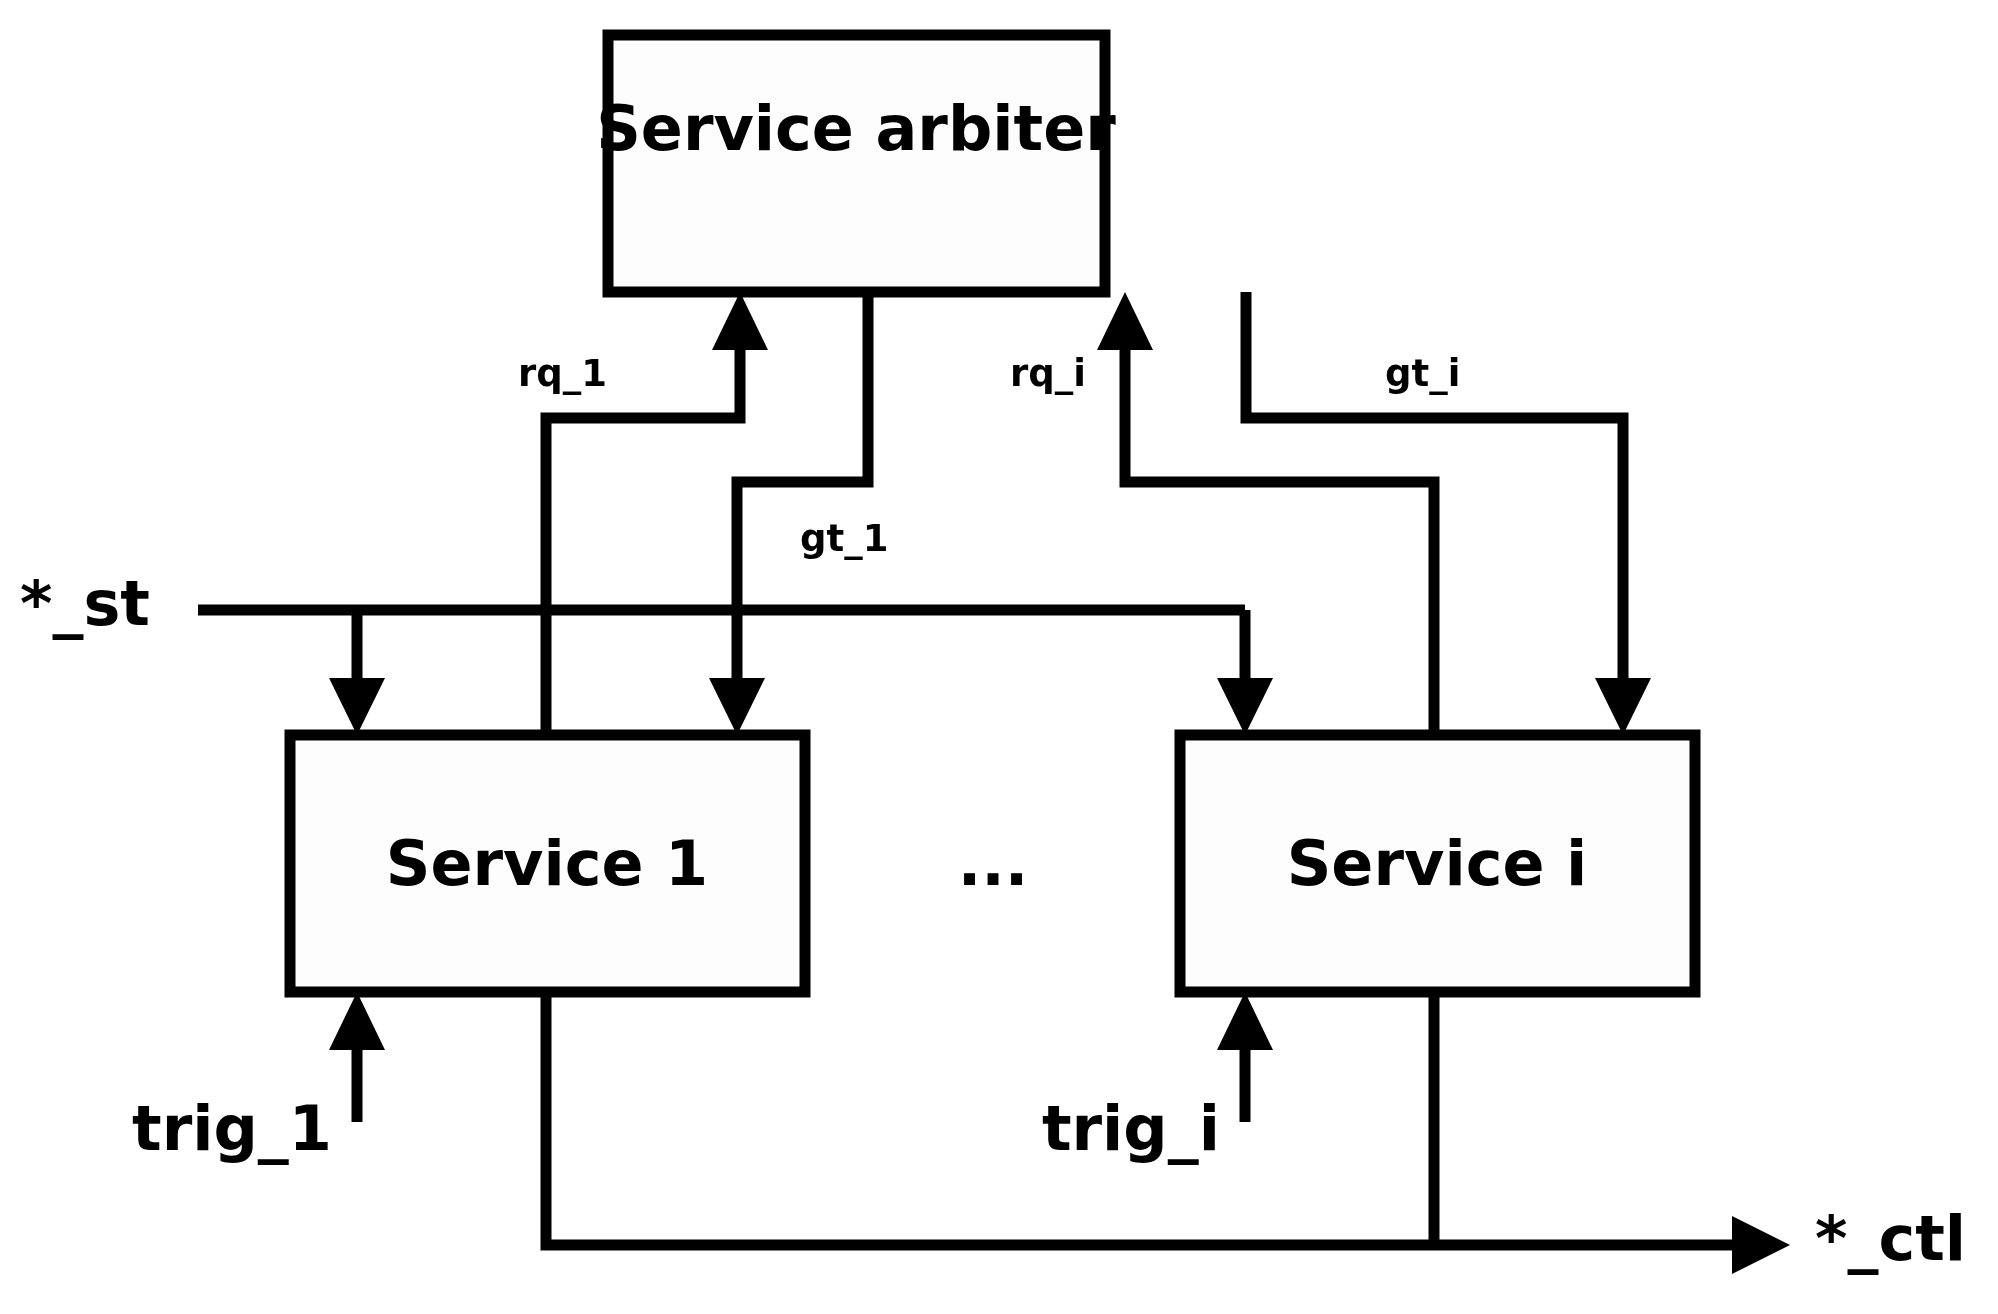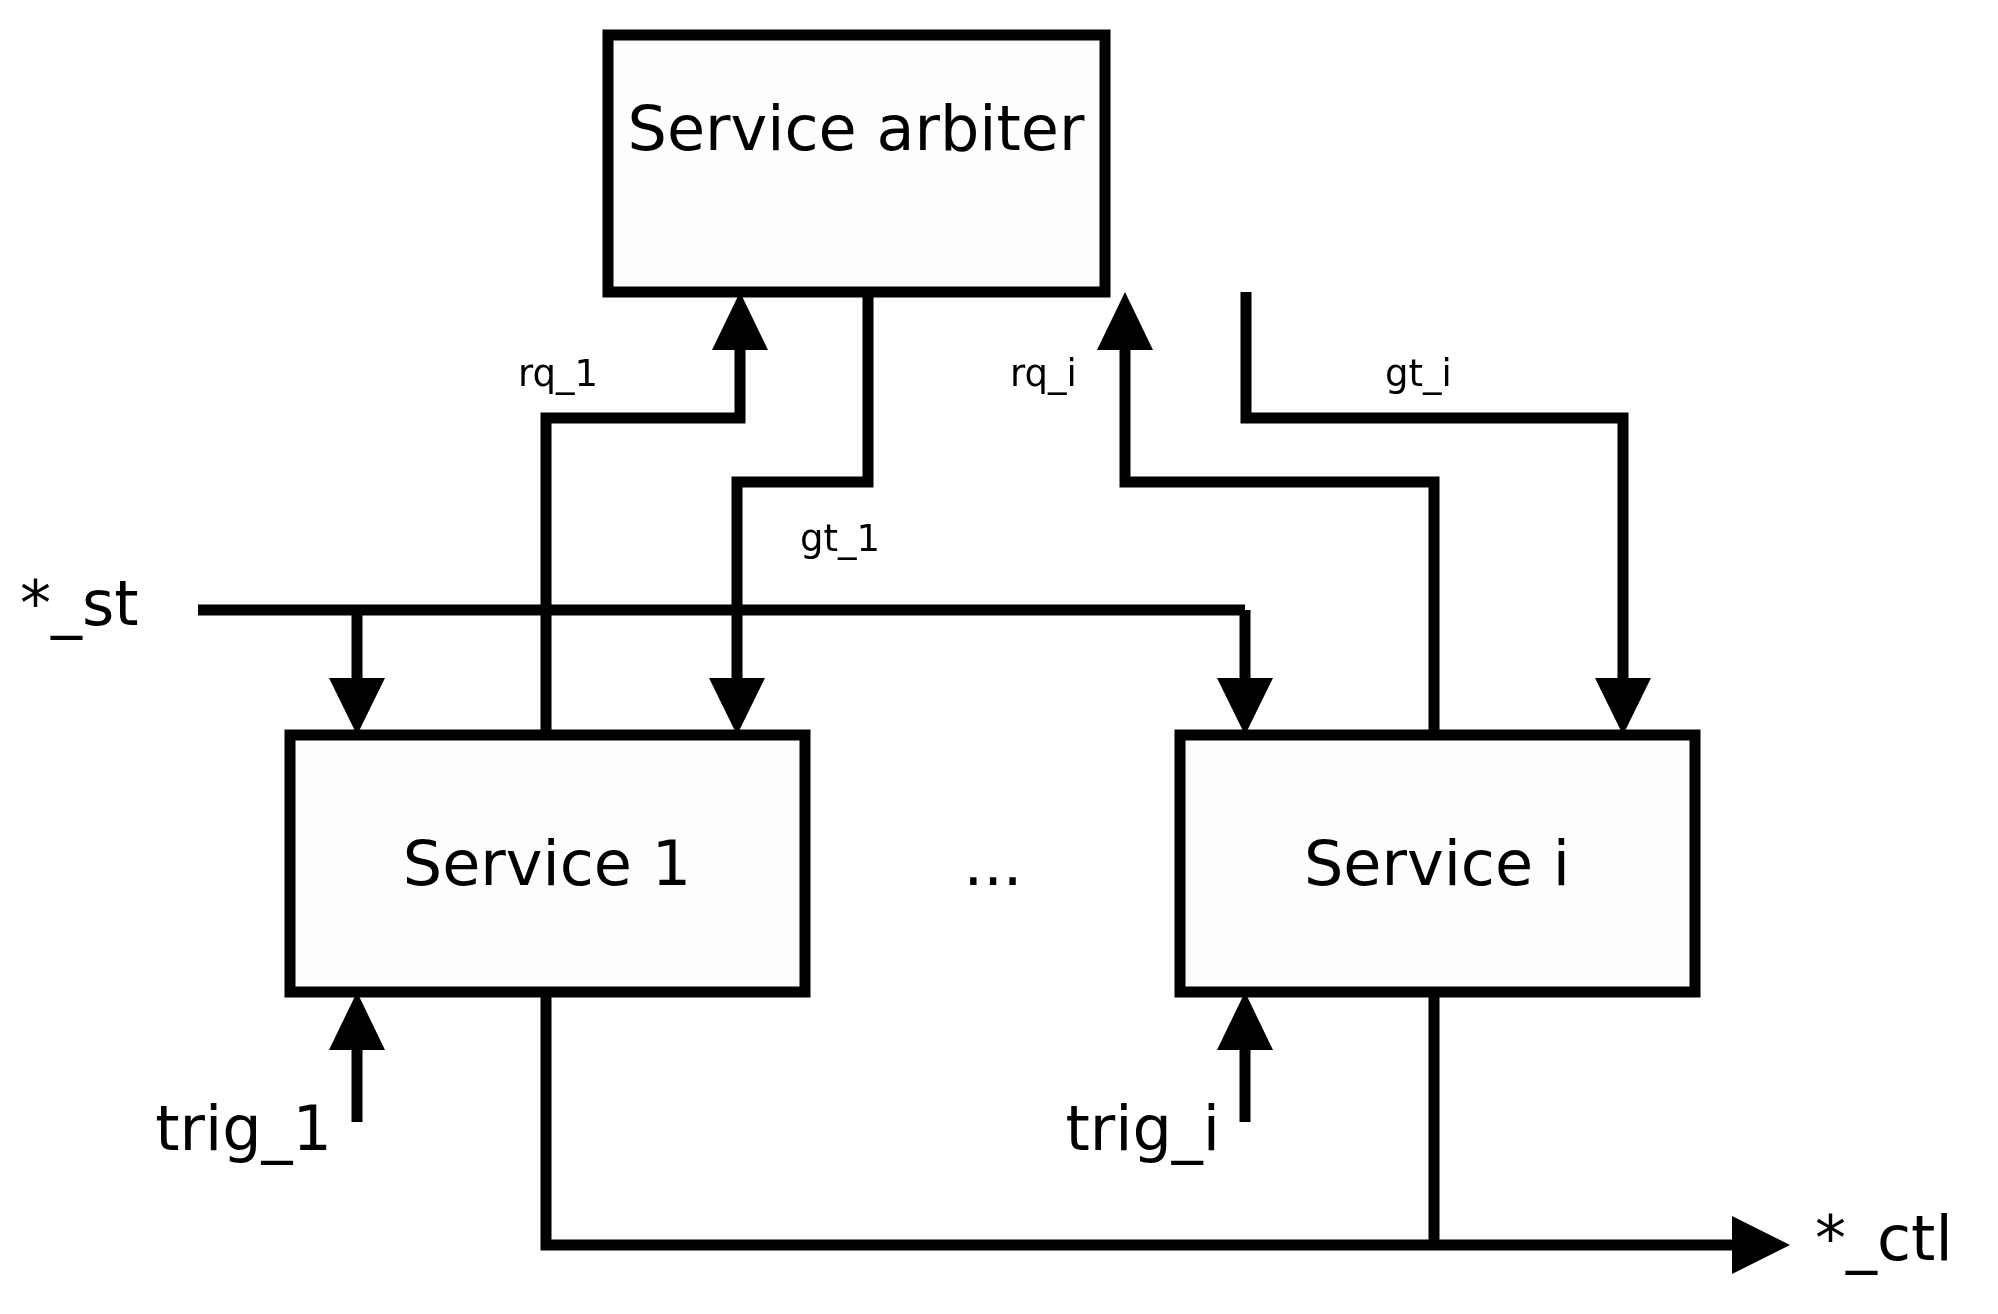--- a/index.html
+++ b/index.html
@@ -10,20 +10,21 @@
   }
   body {
     font-family: "DejaVu Sans", "Liberation Sans", sans-serif;
   }
   #diagram-root {
     position: relative;
     width: 1998px;
     height: 1314px;
     background: #ffffff;
     overflow: hidden;
+    font-weight: bold;
   }
   svg#diagram-svg {
     position: absolute;
     top: 0;
     left: 0;
     width: 1998px;
     height: 1314px;
     display: block;
   }
   .wire {

